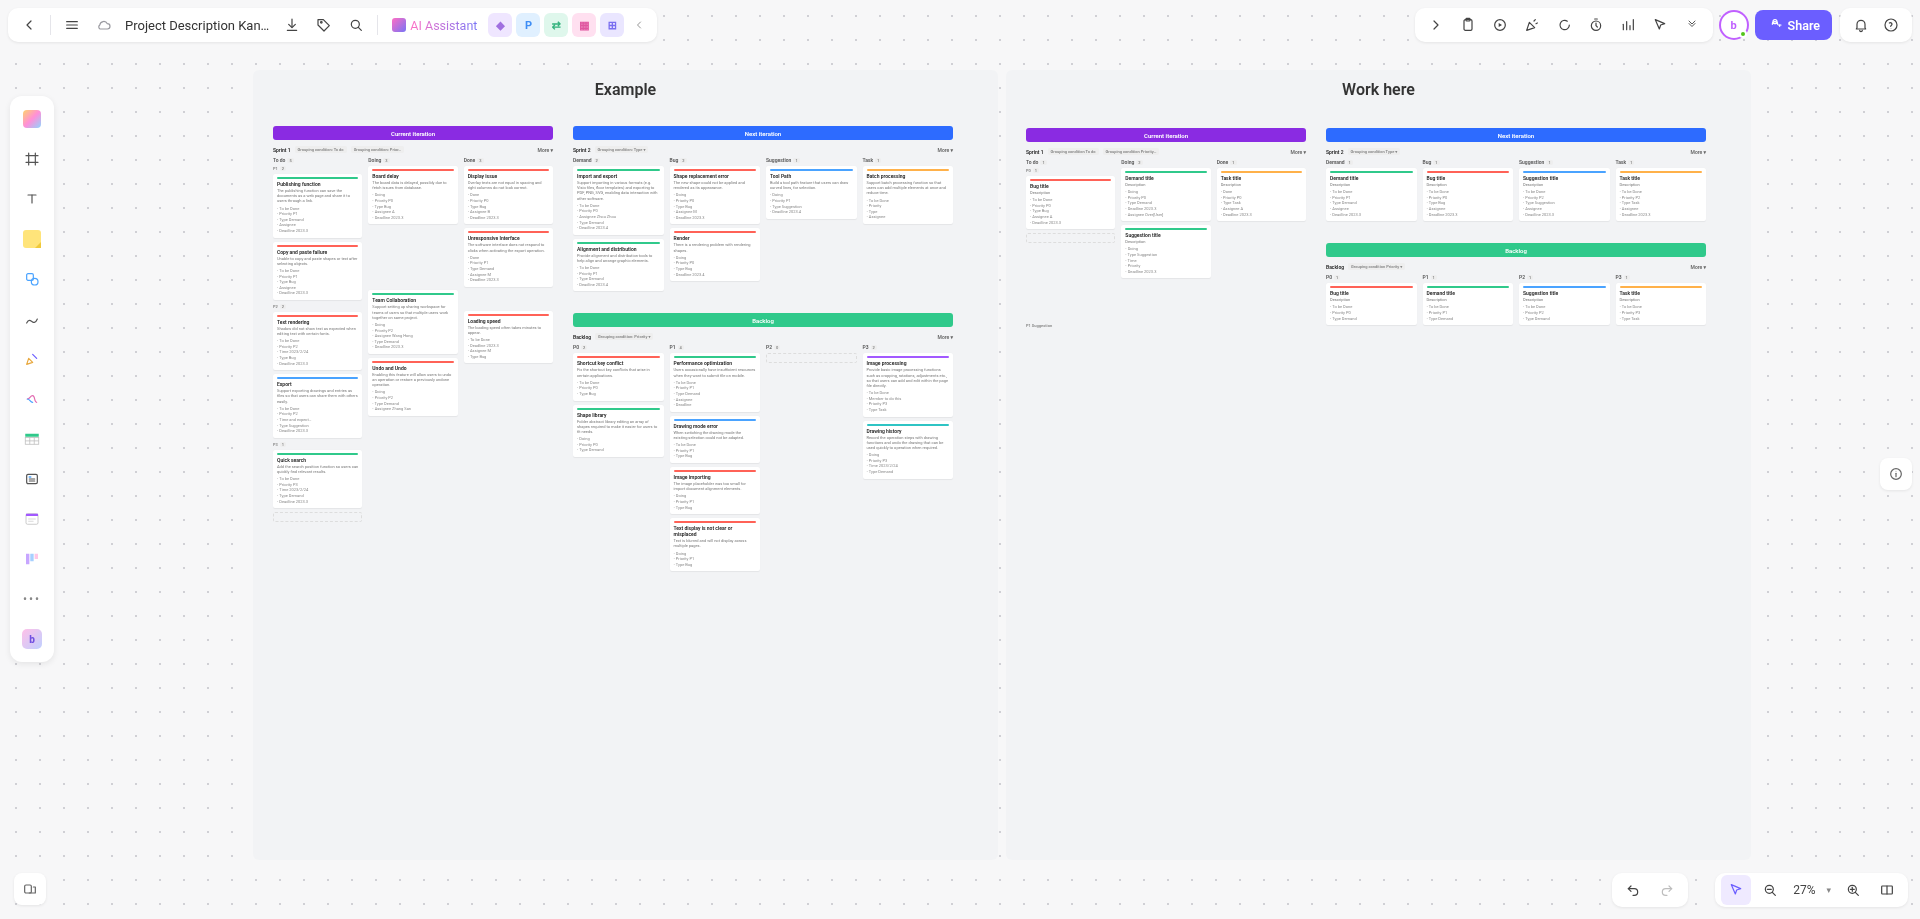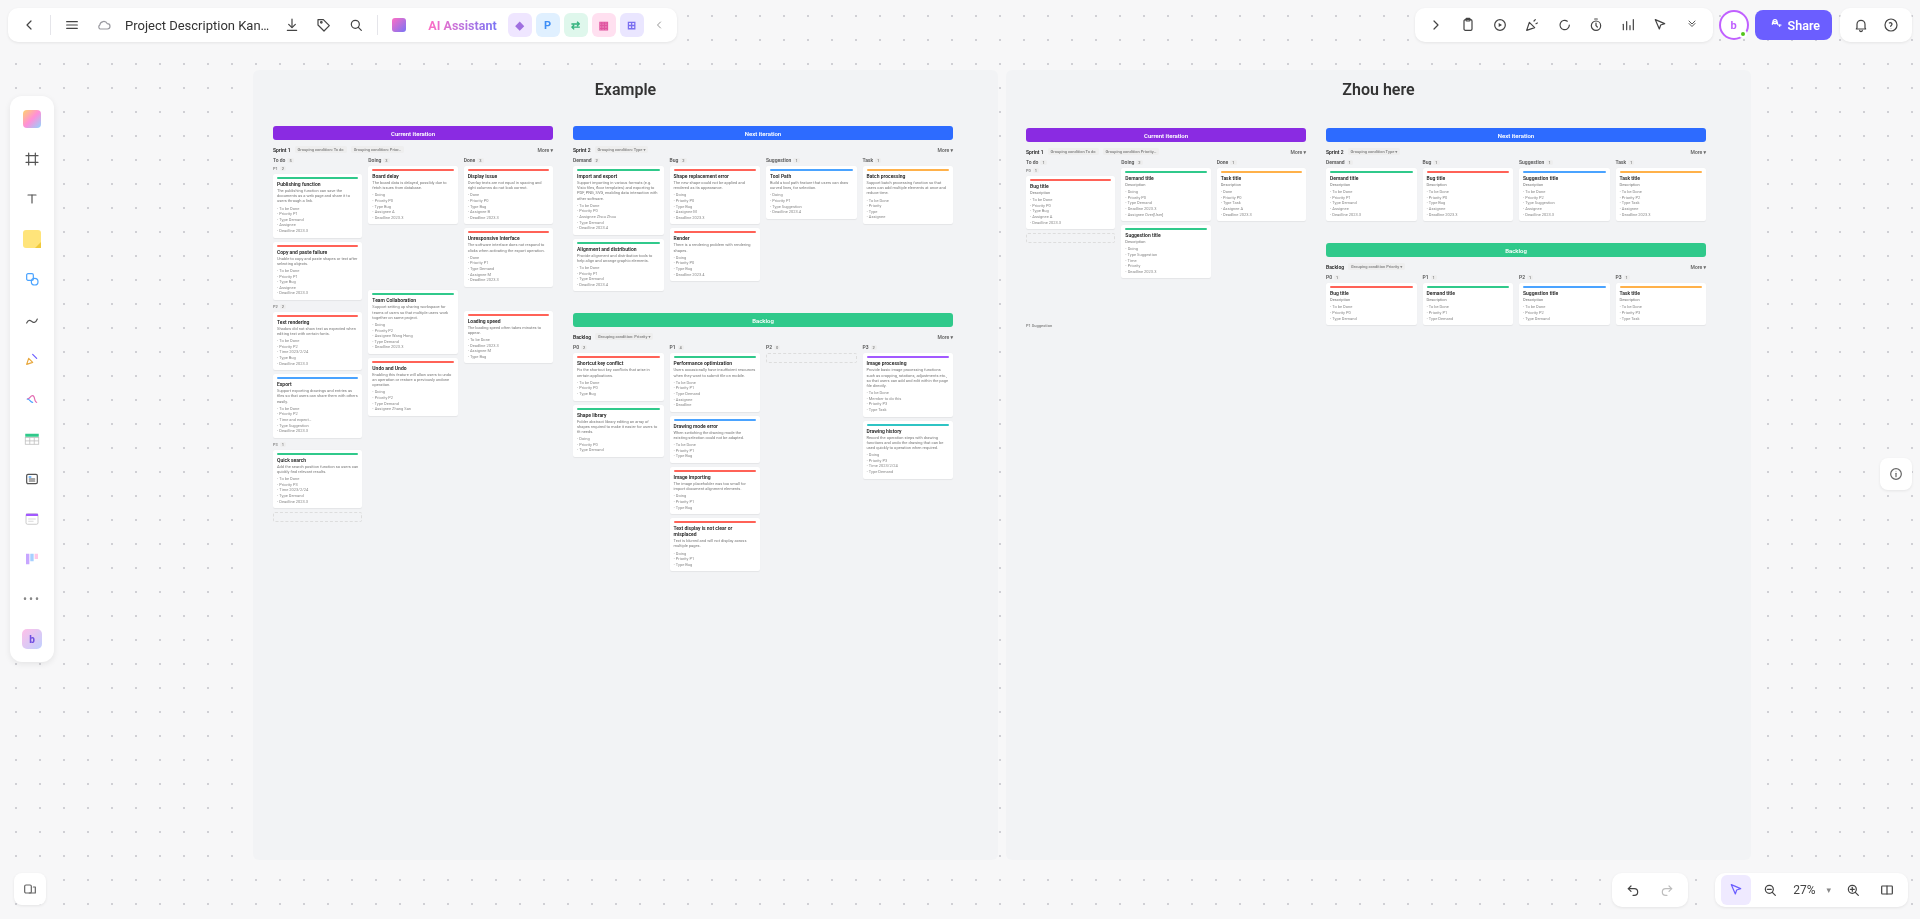--- a/index.html
+++ b/index.html
@@ -6,21 +6,21 @@
 body { font-family: -apple-system, BlinkMacSystemFont, "Segoe UI", Roboto, sans-serif; background: #f7f7f8; width: 1920px; height: 919px; overflow: hidden; position: relative; }
 .dotgrid { position: absolute; inset: 0; background-image: radial-gradient(circle, #d0d0d5 1px, transparent 1px); background-size: 24px 24px; background-position: 4px 4px; }
 
 
 .topbar { position: absolute; top: 8px; left: 8px; right: 8px; height: 34px; display: flex; align-items: center; }
 .topbar-left { display: flex; align-items: center; background: #fff; border-radius: 10px; height: 34px; padding: 0 6px; box-shadow: 0 1px 3px rgba(0,0,0,.08); gap: 2px; }
 .icon-btn { width: 30px; height: 30px; display: flex; align-items: center; justify-content: center; border-radius: 6px; cursor: pointer; color: #444; }
 .divider-v { width: 1px; height: 20px; background: #e5e5ea; margin: 0 4px; }
 .doc-title { font-size: 13px; color: #333; margin: 0 6px 0 4px; max-width: 160px; white-space: nowrap; overflow: hidden; text-overflow: ellipsis; }
 .cloud-icon { color: #9a9aa0; }
-.ai-btn { display: flex; align-items: center; gap: 22px; font-size: 12.5px; font-weight: 700; padding: 0 8px; height: 30px; border-radius: 6px; cursor: pointer; }
+.ai-btn { display: flex; align-items: center; gap: 4px; font-size: 12.5px; font-weight: 400; padding: 0 8px; height: 30px; border-radius: 6px; cursor: pointer; }
 .ai-logo { width: 14px; height: 14px; background: linear-gradient(135deg,#ff6ec4,#7873f5); border-radius: 3px; }
 .ai-text { background: linear-gradient(90deg,#ff6ec4,#7873f5); -webkit-background-clip: text; background-clip: text; color: transparent; }
 .app-chip { width: 24px; height: 24px; border-radius: 6px; margin: 0 1px; display: flex; align-items: center; justify-content: center; font-size: 11px; font-weight: 700; cursor: pointer; }
 .chip-purple { background: #efe6ff; color: #a070e0; }
 .chip-blue   { background: #e0f0ff; color: #3d8df5; }
 .chip-green  { background: #dff7ec; color: #35b37e; }
 .chip-pink   { background: #ffe0f0; color: #e056a0; }
 .chip-violet { background: #eae6ff; color: #7a6ff0; }
 .caret-left { color: #888; cursor: pointer; padding: 0 6px; }
 
@@ -766,21 +766,21 @@
                 <div>Time 2023/2/24</div>
                 <div>Type Demand</div>
               </div>
             </div>
         </div>
       </div>
     </div>
   </div>
 
   <div class="frame" style="left:1006px; top:70px; width:745px; height:790px">
-    <div class="frame-title">Zhou here</div>
+    <div class="frame-title">Work here</div>
 
     <div style="position:absolute; left:20px; top:58px; width:280px">
       <div class="khead purple">Current iteration</div>
       <div class="sprint-row">
         <span class="sp-title">Sprint 1</span>
         <span class="pill">Grouping condition To do</span>
         <span class="pill">Grouping condition Priority…</span>
         <span style="margin-left:auto">More ▾</span>
       </div>
       <div class="cols">

